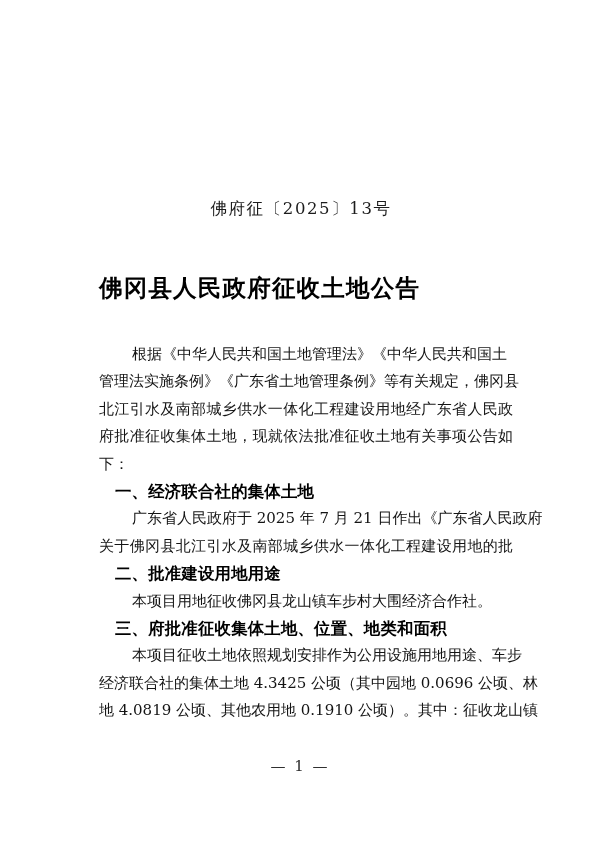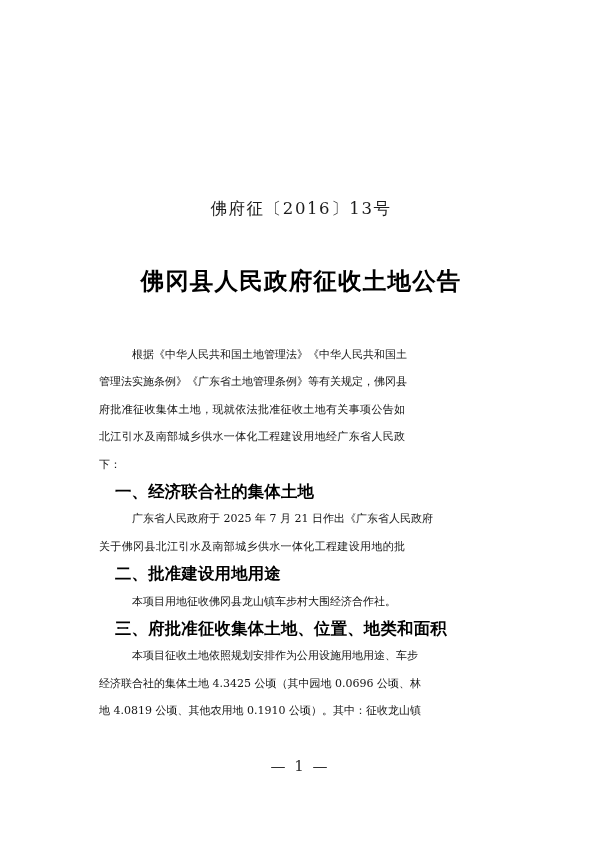--- a/index.html
+++ b/index.html
@@ -40,42 +40,42 @@
     font-size: 16.5px;
     letter-spacing: 1.6px;
     font-family: "DejaVu Serif", "Liberation Serif", serif;
     color: #1c1c1c;
     white-space: nowrap;
   }
 
   
   .doc-title {
     position: absolute;
-    top: 265px;
+    top: 272px;
     left: 0;
     width: 404px;
-    text-align: center;
+    text-align: left;
     font-size: 23.5px;
     font-weight: bold;
     letter-spacing: 1.2px;
     color: #000000;
     white-space: nowrap;
     font-family: "DejaVu Serif", "Liberation Serif", serif;
   }
 
   
   .body-block {
     position: absolute;
     top: 341px;
     left: 0;
     width: 404px;
   }
 
   .line {
-    font-size: 11px;
+    font-size: 15px;
     line-height: 27.4px;
     height: 27.4px;
     white-space: nowrap;
     color: #141414;
     letter-spacing: 0;
   }
   .line.indent {
     text-indent: 33px;
   }
   .line.heading {
@@ -101,30 +101,30 @@
     letter-spacing: 2px;
     font-family: "DejaVu Serif", "Liberation Serif", serif;
   }
 </style>
 </head>
 <body>
 
 <div class="page">
   <div class="content">
 
-    <div class="doc-number">佛府征〔2016〕13号</div>
+    <div class="doc-number">佛府征〔2025〕13号</div>
 
     <div class="doc-title">佛冈县人民政府征收土地公告</div>
 
     <div class="body-block">
 
       <div class="line indent sp0">根据《中华人民共和国土地管理法》《中华人民共和国土</div>
       <div class="line sp0">管理法实施条例》《广东省土地管理条例》等有关规定，佛冈县</div>
+      <div class="line sp1">北江引水及南部城乡供水一体化工程建设用地经广东省人民政</div>
       <div class="line sp1">府批准征收集体土地，现就依法批准征收土地有关事项公告如</div>
-      <div class="line sp1">北江引水及南部城乡供水一体化工程建设用地经广东省人民政</div>
       <div class="line sp0">下：</div>
 
       <div class="line heading">一、经济联合社的集体土地</div>
       <div class="line indent sp0">广东省人民政府于 2025 年 7 月 21 日作出《广东省人民政府</div>
       <div class="line sp1">关于佛冈县北江引水及南部城乡供水一体化工程建设用地的批</div>
 
       <div class="line heading">二、批准建设用地用途</div>
       <div class="line indent sp0">本项目用地征收佛冈县龙山镇车步村大围经济合作社。</div>
 
       <div class="line heading">三、府批准征收集体土地、位置、地类和面积</div>

